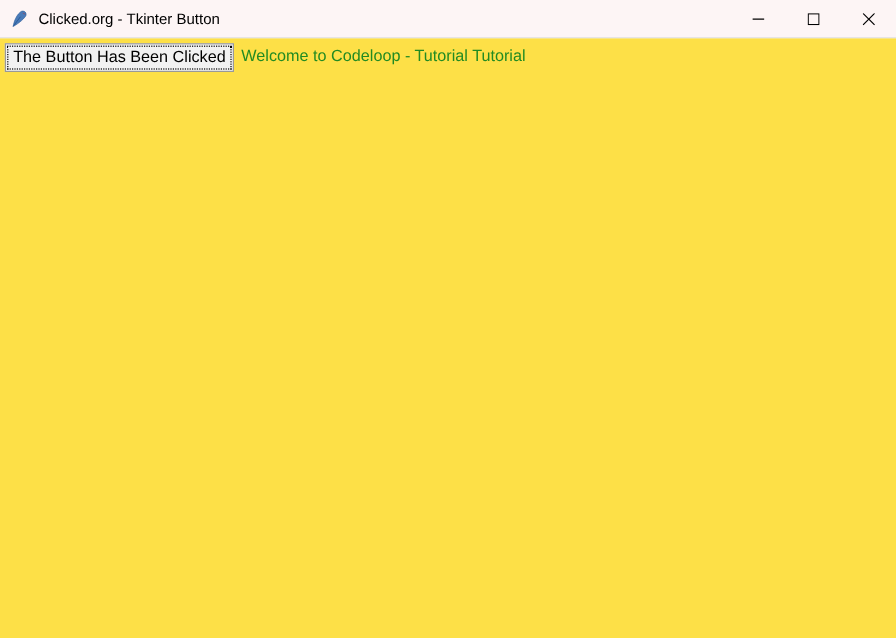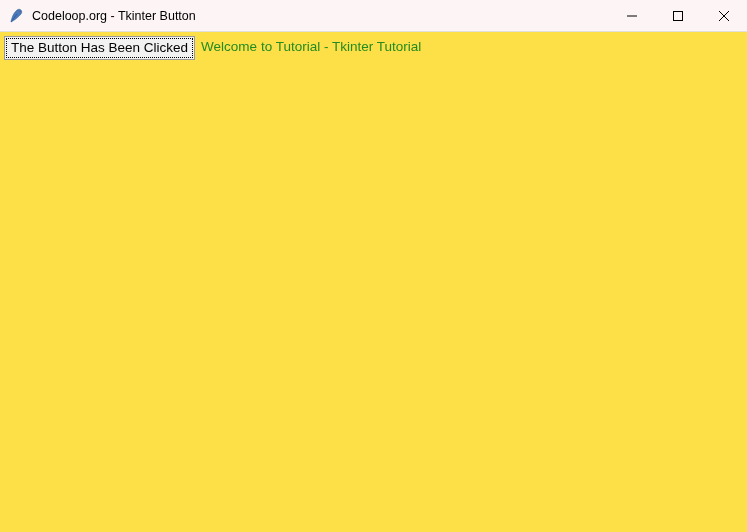--- a/index.html
+++ b/index.html
@@ -84,21 +84,21 @@
 <body>
 
 <div class="titlebar">
   <span class="app-icon">
     <svg viewBox="0 0 16 16">
       <path d="M3 14 C3 14 4 6 9 2 C10 1 12 1 13 2 C14 3 14 5 13 6 C9 11 3 14 3 14 Z" fill="#4a7bb8" stroke="#2a5b98" stroke-width="0.5"></path>
       <path d="M3 14 L9 6" stroke="#2a5b98" stroke-width="0.8" fill="none"></path>
       <path d="M11 3 C11 3 12 3 13 4" fill="#d44" stroke="#a22" stroke-width="0.3"></path>
     </svg>
   </span>
-  <span class="app-title">Codeloop.org - Tkinter Button</span>
+  <span class="app-title">Clicked.org - Tkinter Button</span>
   <div class="window-controls">
     <div class="window-btn">
       <svg viewBox="0 0 10 10">
           <line x1="0" y1="5" x2="10" y2="5" stroke="#000" stroke-width="1"></line>
         </svg>
     </div>
     <div class="window-btn">
       <svg viewBox="0 0 10 10">
           <rect x="0.5" y="0.5" width="9" height="9" fill="none" stroke="#000" stroke-width="1"></rect>
         </svg>
@@ -107,14 +107,14 @@
       <svg viewBox="0 0 10 10">
           <line x1="0" y1="0" x2="10" y2="10" stroke="#000" stroke-width="1"></line>
           <line x1="10" y1="0" x2="0" y2="10" stroke="#000" stroke-width="1"></line>
         </svg>
     </div>
   </div>
 </div>
 
 <div class="client-area">
   <button class="tk-button">The Button Has Been Clicked</button>
-  <span class="tk-label">Welcome to Tutorial - Tkinter Tutorial</span>
+  <span class="tk-label">Welcome to Codeloop - Tutorial Tutorial</span>
 </div>
 
 </body></html>

